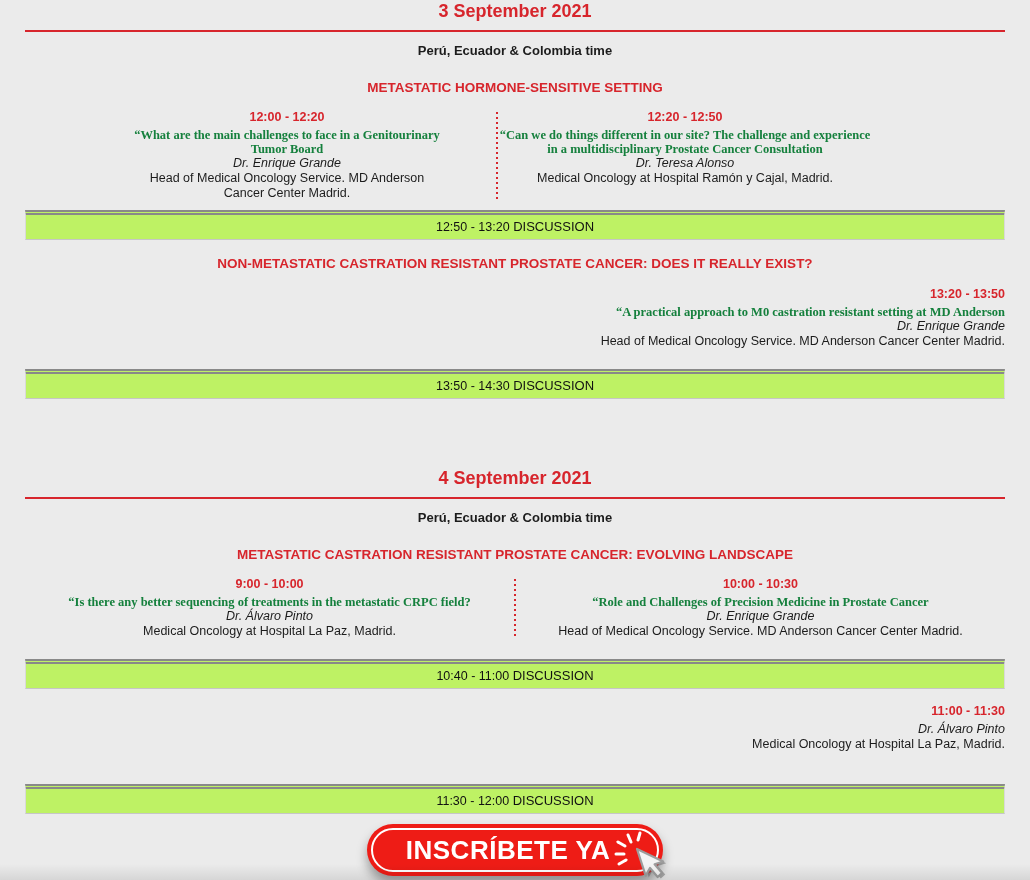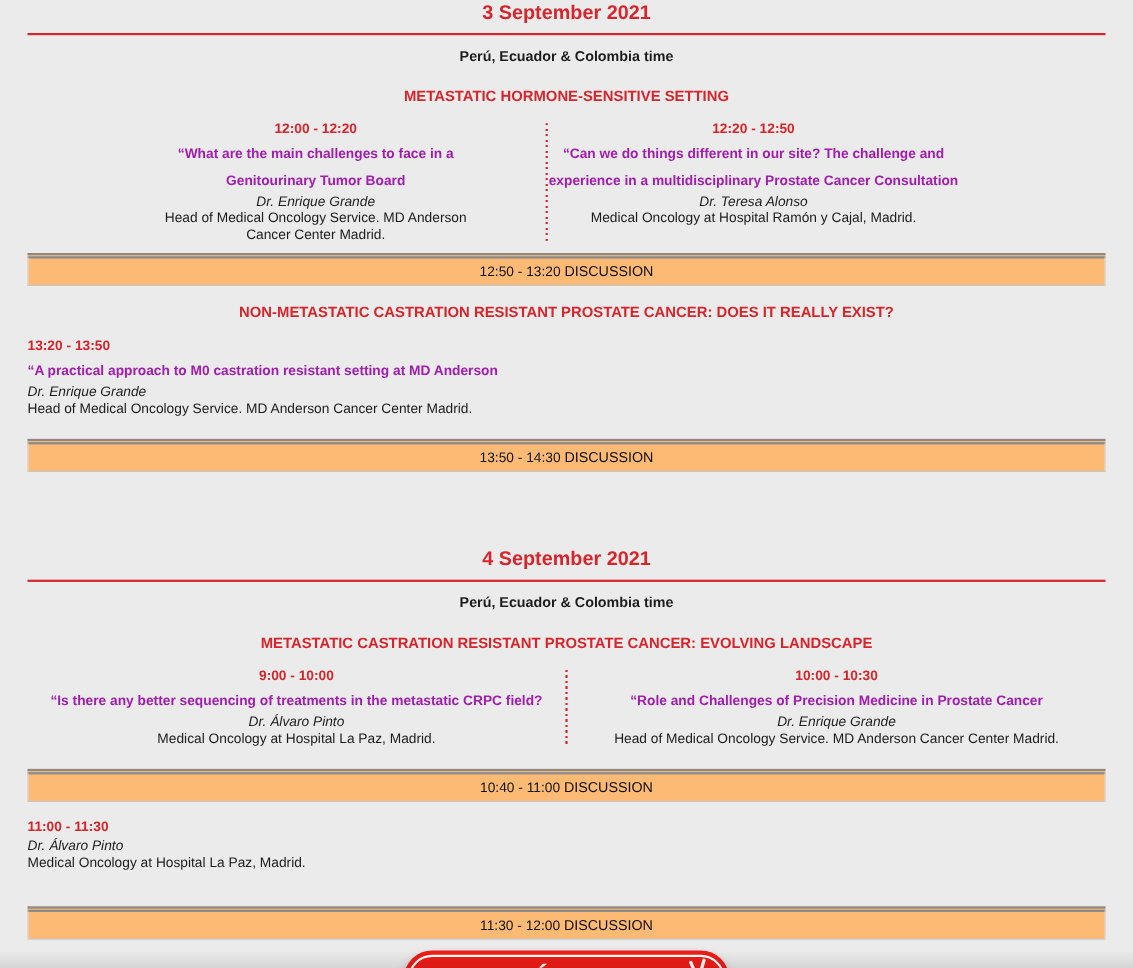--- a/index.html
+++ b/index.html
@@ -36,30 +36,30 @@
   .col{text-align:center;}
   .pair-day1 .col-left{flex:0 0 418px;}
   .pair-day1 .col-right{flex:1;padding-right:118px;}
   .pair-day2 .col-left{flex:0 0 489px;}
   .pair-day2 .col-right{flex:1;}
   .vdots{
     width:2px;flex:0 0 2px;margin:2px 0;
     background:repeating-linear-gradient(to bottom,var(--red) 0 2px,transparent 2px 5px);
   }
   .time{color:var(--red);font-weight:bold;font-size:12.5px;line-height:15px;margin:0 0 3px;}
-  .talk-title{font-weight:bold;font-size:12.5px;line-height:24px;margin:0 auto;color:#a21caf;}
+  .talk-title{font-weight:bold;font-size:12.5px;line-height:14px;margin:0 auto;color:#15803d;font-family:Liberation Serif, serif;}
   .speaker{font-style:italic;font-size:12.5px;line-height:15px;margin:0;}
   .affil{font-size:12.5px;line-height:15px;margin:0 auto;}
   .pair-day1 .col-left .talk-title,
   .pair-day1 .col-left .affil{max-width:315px;}
   .pair-day1 .col-right .talk-title,
   .pair-day1 .col-right .affil{max-width:420px;}
-  .single{text-align:left;margin-top:15px;padding:0 25px;}
+  .single{text-align:right;margin-top:15px;padding:0 25px;}
   .disc{
-    margin:9px 25px 0;background:#fdba74;text-align:center;
+    margin:9px 25px 0;background:#bef264;text-align:center;
     border-top:5px double #898989;border-bottom:1px solid #c6c6c6;
     border-left:1px solid #d9d9d9;border-right:1px solid #d9d9d9;
     padding:4px 0 4px;font-size:12.5px;line-height:15px;color:#111;
   }
   .disc .d-label{font-size:13px;}
   .m-h2{margin-top:16px;}
   .disc-2{margin-top:20px;}
   .disc-3{margin-top:20px;}
   .disc-5{margin-top:32px;}
   .cta-wrap{display:flex;justify-content:center;margin-top:10px;}

